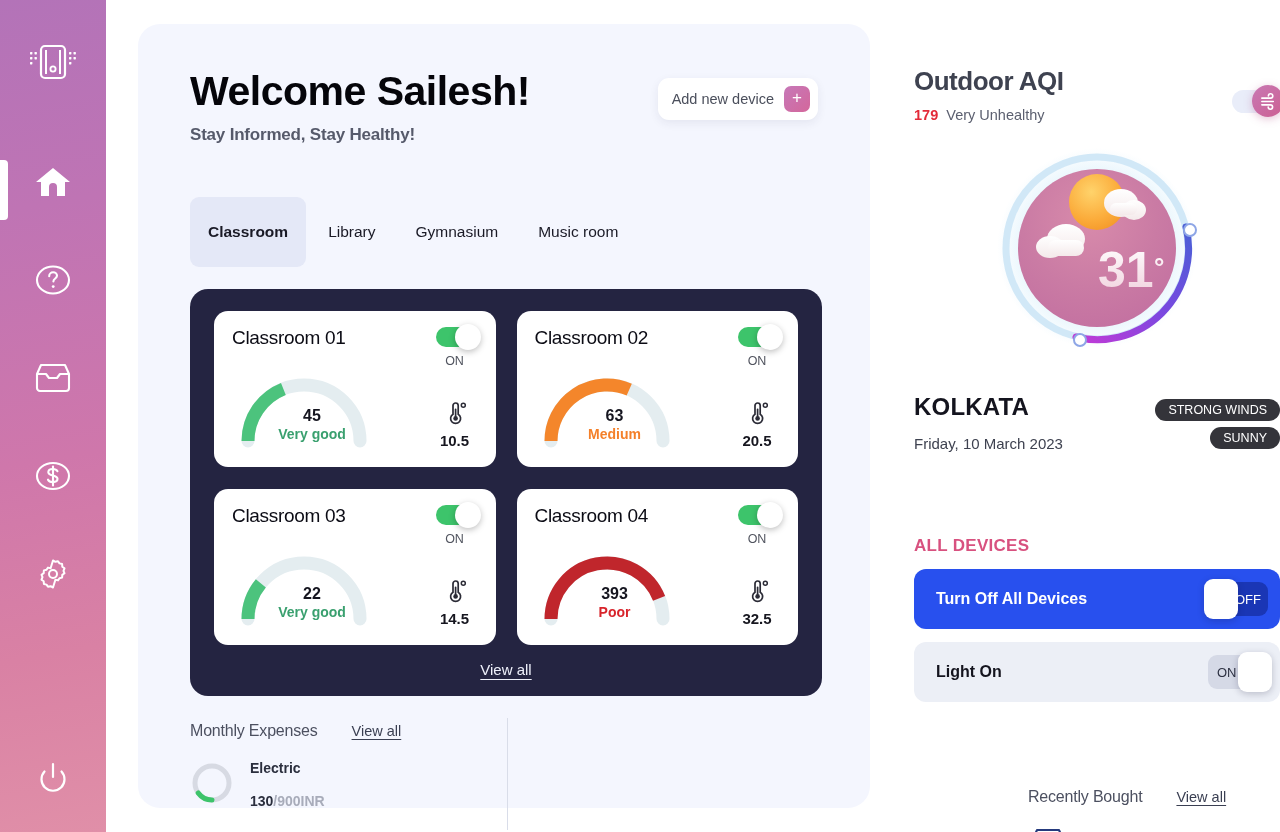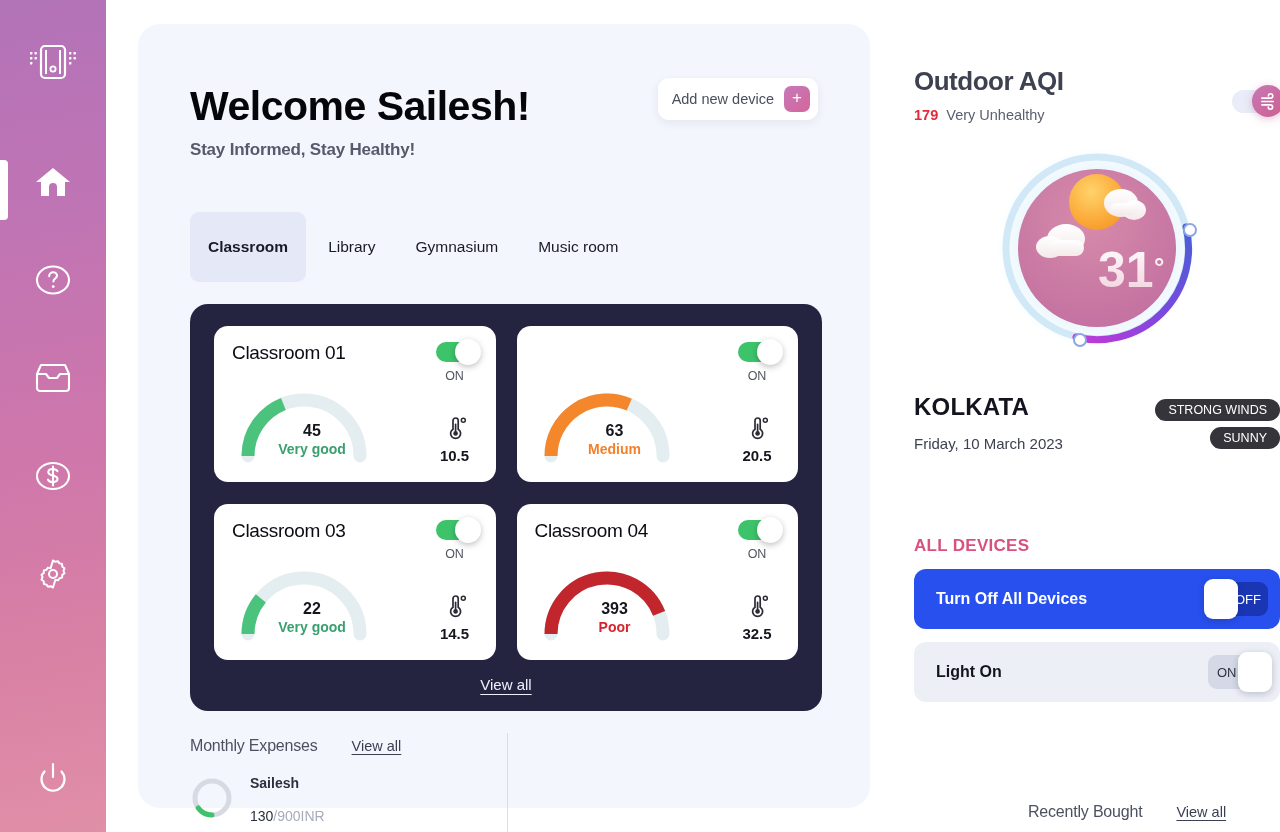--- a/index.html
+++ b/index.html
@@ -35,21 +35,21 @@
   .panel {
     position: absolute; left: 32px; top: 24px;
     width: 732px; height: 784px;
     background: #f4f6fe; border-radius: 22px;
   }
   .panel-inner { padding: 46px 52px 0 52px; }
 
   .welcome-row { display: flex; align-items: flex-start; justify-content: space-between; }
   .welcome-title {
     font-size: 41px; font-weight: 700; color: #05050a;
-    letter-spacing: -0.5px; line-height: 1.05; margin-top: 15px;
+    letter-spacing: -0.5px; line-height: 1.05;
   }
   .welcome-sub {
     font-size: 17px; font-weight: 700; color: #565a6b;
     margin-top: 12px; letter-spacing: -0.2px;
   }
   .add-device {
     display: flex; align-items: center; gap: 10px;
     background: #ffffff; border-radius: 11px;
     padding: 8px 8px 8px 14px;
     box-shadow: 0 3px 10px rgba(40,40,80,0.08);
@@ -122,21 +122,21 @@
     width: 1px; height: 112px; background: #d9dde9;
   }
   .bw-head { display: flex; align-items: baseline; gap: 34px; }
   .bw-title { font-size: 16px; font-weight: 400; color: #4c5060; letter-spacing: -0.2px; }
   .bw-viewall {
     font-size: 14.5px; color: #3a3f52; text-decoration: underline;
     text-underline-offset: 3px; cursor: pointer;
   }
   .bw-body { display: flex; align-items: center; gap: 16px; margin-top: 20px; }
   .exp-label { font-size: 14px; font-weight: 700; color: #2b2f3e; }
-  .exp-amount { font-size: 14px; font-weight: 400; color: #2b2f3e; margin-top: 17px; }
+  .exp-amount { font-size: 14px; font-weight: 700; color: #2b2f3e; margin-top: 17px; }
   .exp-amount .muted { color: #a8acba; }
   .order-id { font-size: 15px; font-weight: 700; color: #2b2f3e; }
 
   
   .right {
     position: absolute; left: 808px; top: 0;
     width: 366px; height: 832px;
     padding: 66px 0 0 0;
   }
   .aqi-row { display: flex; align-items: center; justify-content: space-between; }
@@ -332,20 +332,21 @@
         <path d="M 16 72 A 56 56 0 0 1 128.00 72.00" stroke="#e4edf0" stroke-width="13" fill="none" stroke-linecap="round"></path>
         <path d="M 16 72 A 56 56 0 0 1 51.39 19.93" stroke="#4cc37d" stroke-width="13" fill="none" stroke-linecap="butt"></path>
       </svg>
       <div class="gauge-center">
         <div class="gauge-num">45</div>
         <div class="gauge-status" style="color:#3aa06f">Very good</div>
       </div>
     </div>
   </div>
               <div class="room-card">
+    <div class="room-name">Classroom 02</div>
 
     <div class="toggle-wrap">
       <div class="sw">
         <span class="knob"></span>
       </div>
       <div class="sw-label">ON</div>
     </div>
 
     <div class="temp-wrap">
       <span>
@@ -449,21 +450,21 @@
               <span class="bw-viewall">View all</span>
             </div>
             <div class="bw-body">
               <span>
                 <svg width="44" height="44" viewBox="0 0 44 44" fill="none">
                   <circle cx="22" cy="22" r="17" stroke="#d7dae3" stroke-width="5"></circle>
                   <path id="exp-arc" d="M 22.00 39.00 A 17 17 0 0 1 8.25 31.99" stroke="#3dc46b" stroke-width="5" stroke-linecap="round" fill="none"></path>
                 </svg>
               </span>
               <div>
-                <div class="exp-label">Sailesh</div>
+                <div class="exp-label">Electric</div>
                 <div class="exp-amount"><span>130</span><span class="muted">/900INR</span></div>
               </div>
             </div>
           </div>
 
           <div class="bw right">
             <div class="bw-head">
               <span class="bw-title">Recently Bought</span>
               <span class="bw-viewall">View all</span>
             </div>

